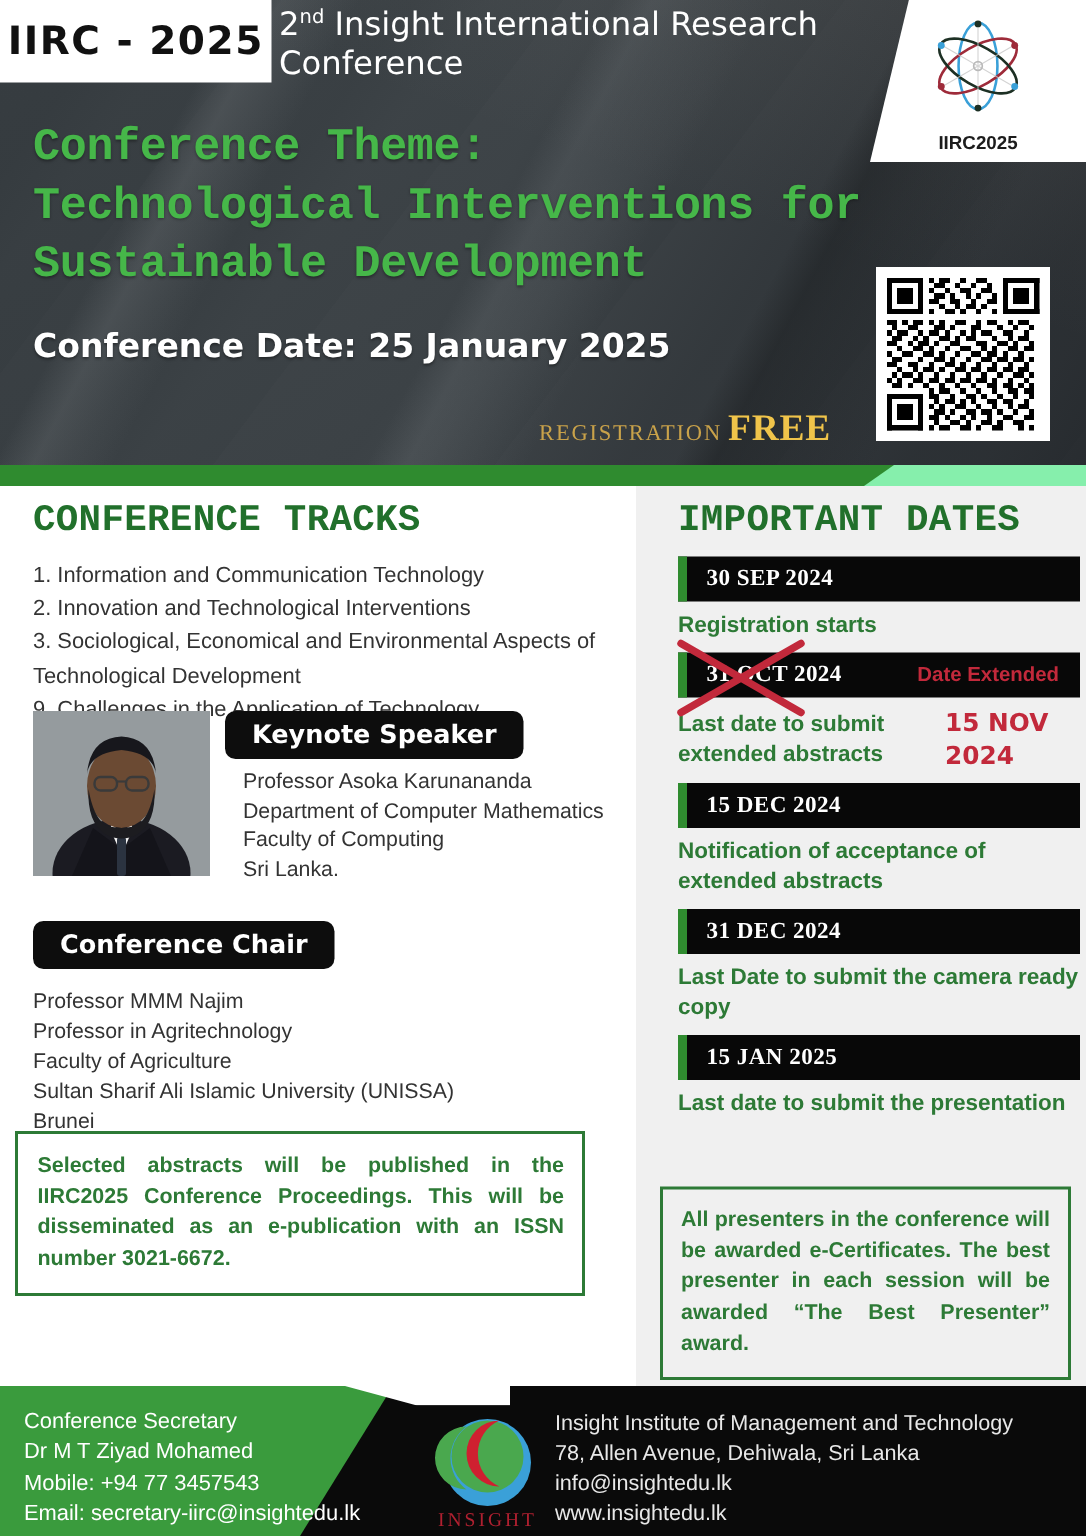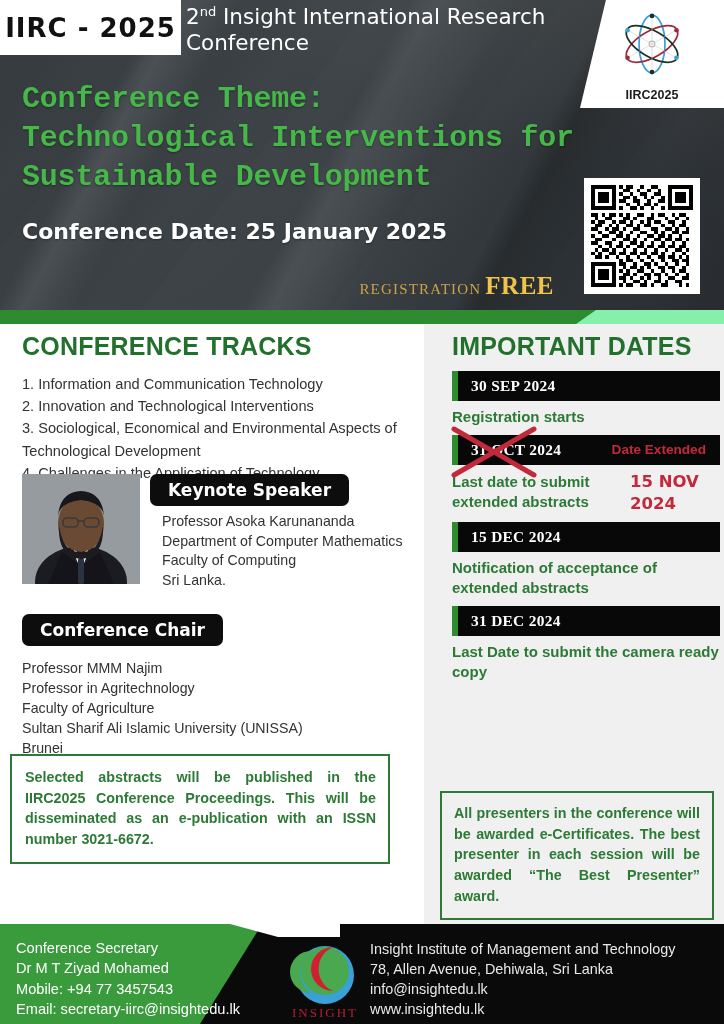--- a/index.html
+++ b/index.html
@@ -90,21 +90,21 @@
   
   .body-area { position:absolute; left:0; top:324px; width:724px; height:600px; }
   .right-panel {
     position:absolute; left:424px; top:0; width:300px; height:600px;
     background:#f0f0f0;
   }
   .left-col { position:absolute; left:0; top:0; width:424px; height:600px; background:#fff; }
 
   h2.sec {
     color:#21702b; font-weight:bold; font-size:25px;
-    font-family:Liberation Sans, sans-serif; letter-spacing:0.2px;
+    font-family:Liberation Mono, monospace; letter-spacing:0.2px;
   }
   .tracks { position:absolute; left:22px; top:8px; width:400px; }
   .tracks ol { list-style:none; margin-top:12px; }
   .tracks li { font-size:14.6px; color:#333; line-height:1.52; }
 
   
   .keynote { position:absolute; left:22px; top:150px; width:400px; }
   .kn-photo {
     position:absolute; left:0; top:0; width:118px; height:110px;
     background:linear-gradient(160deg,#9aa0a3 0%, #8b9296 55%, #7f8588 100%);
@@ -478,21 +478,21 @@
   <div class="body-area">
     <div class="right-panel"></div>
     <div class="left-col"></div>
 
     <div class="tracks">
       <h2 class="sec">CONFERENCE TRACKS</h2>
       <ol>
         <li>1. Information and  Communication Technology</li>
         <li>2. Innovation and Technological Interventions</li>
         <li>3. Sociological, Economical and Environmental  Aspects of Technological Development</li>
-        <li>4. Challenges in the Application of Technology</li>
+        <li>9. Challenges in the Application of Technology</li>
       </ol>
     </div>
 
     <div class="keynote">
       <div class="kn-photo">
         <svg class="face" viewBox="0 0 118 110">
           <rect width="118" height="110" fill="#959b9e"></rect>
           <ellipse cx="59" cy="108" rx="46" ry="36" fill="#1b1b22"></ellipse>
           <path d="M26 110 L40 78 L59 92 L78 78 L92 110 Z" fill="#14141a"></path>
           <path d="M52 70 L59 88 L66 70 L66 80 L59 96 L52 80 Z" fill="#f2f2f2"></path>
@@ -566,20 +566,26 @@
         <div class="date-desc">Notification of acceptance of extended abstracts</div>
       </div>
 
       <div class="date-item">
         <div class="date-bar">
           <span class="d">31 DEC 2024</span>
         </div>
         <div class="date-desc">Last Date to submit the camera ready copy</div>
       </div>
 
+      <div class="date-item">
+        <div class="date-bar">
+          <span class="d">15 JAN 2025</span>
+        </div>
+        <div class="date-desc">Last date to submit the presentation</div>
+      </div>
     </div>
 
     <div class="award-box">All presenters in the conference will be awarded e-Certificates. The best presenter in each session will be awarded “The Best Presenter” award.</div>
   </div>
 
   <div class="footer">
     <div class="footer-green"></div>
     <div class="footer-white-notch"></div>
     <div class="f-left">
       <div>Conference Secretary</div>

